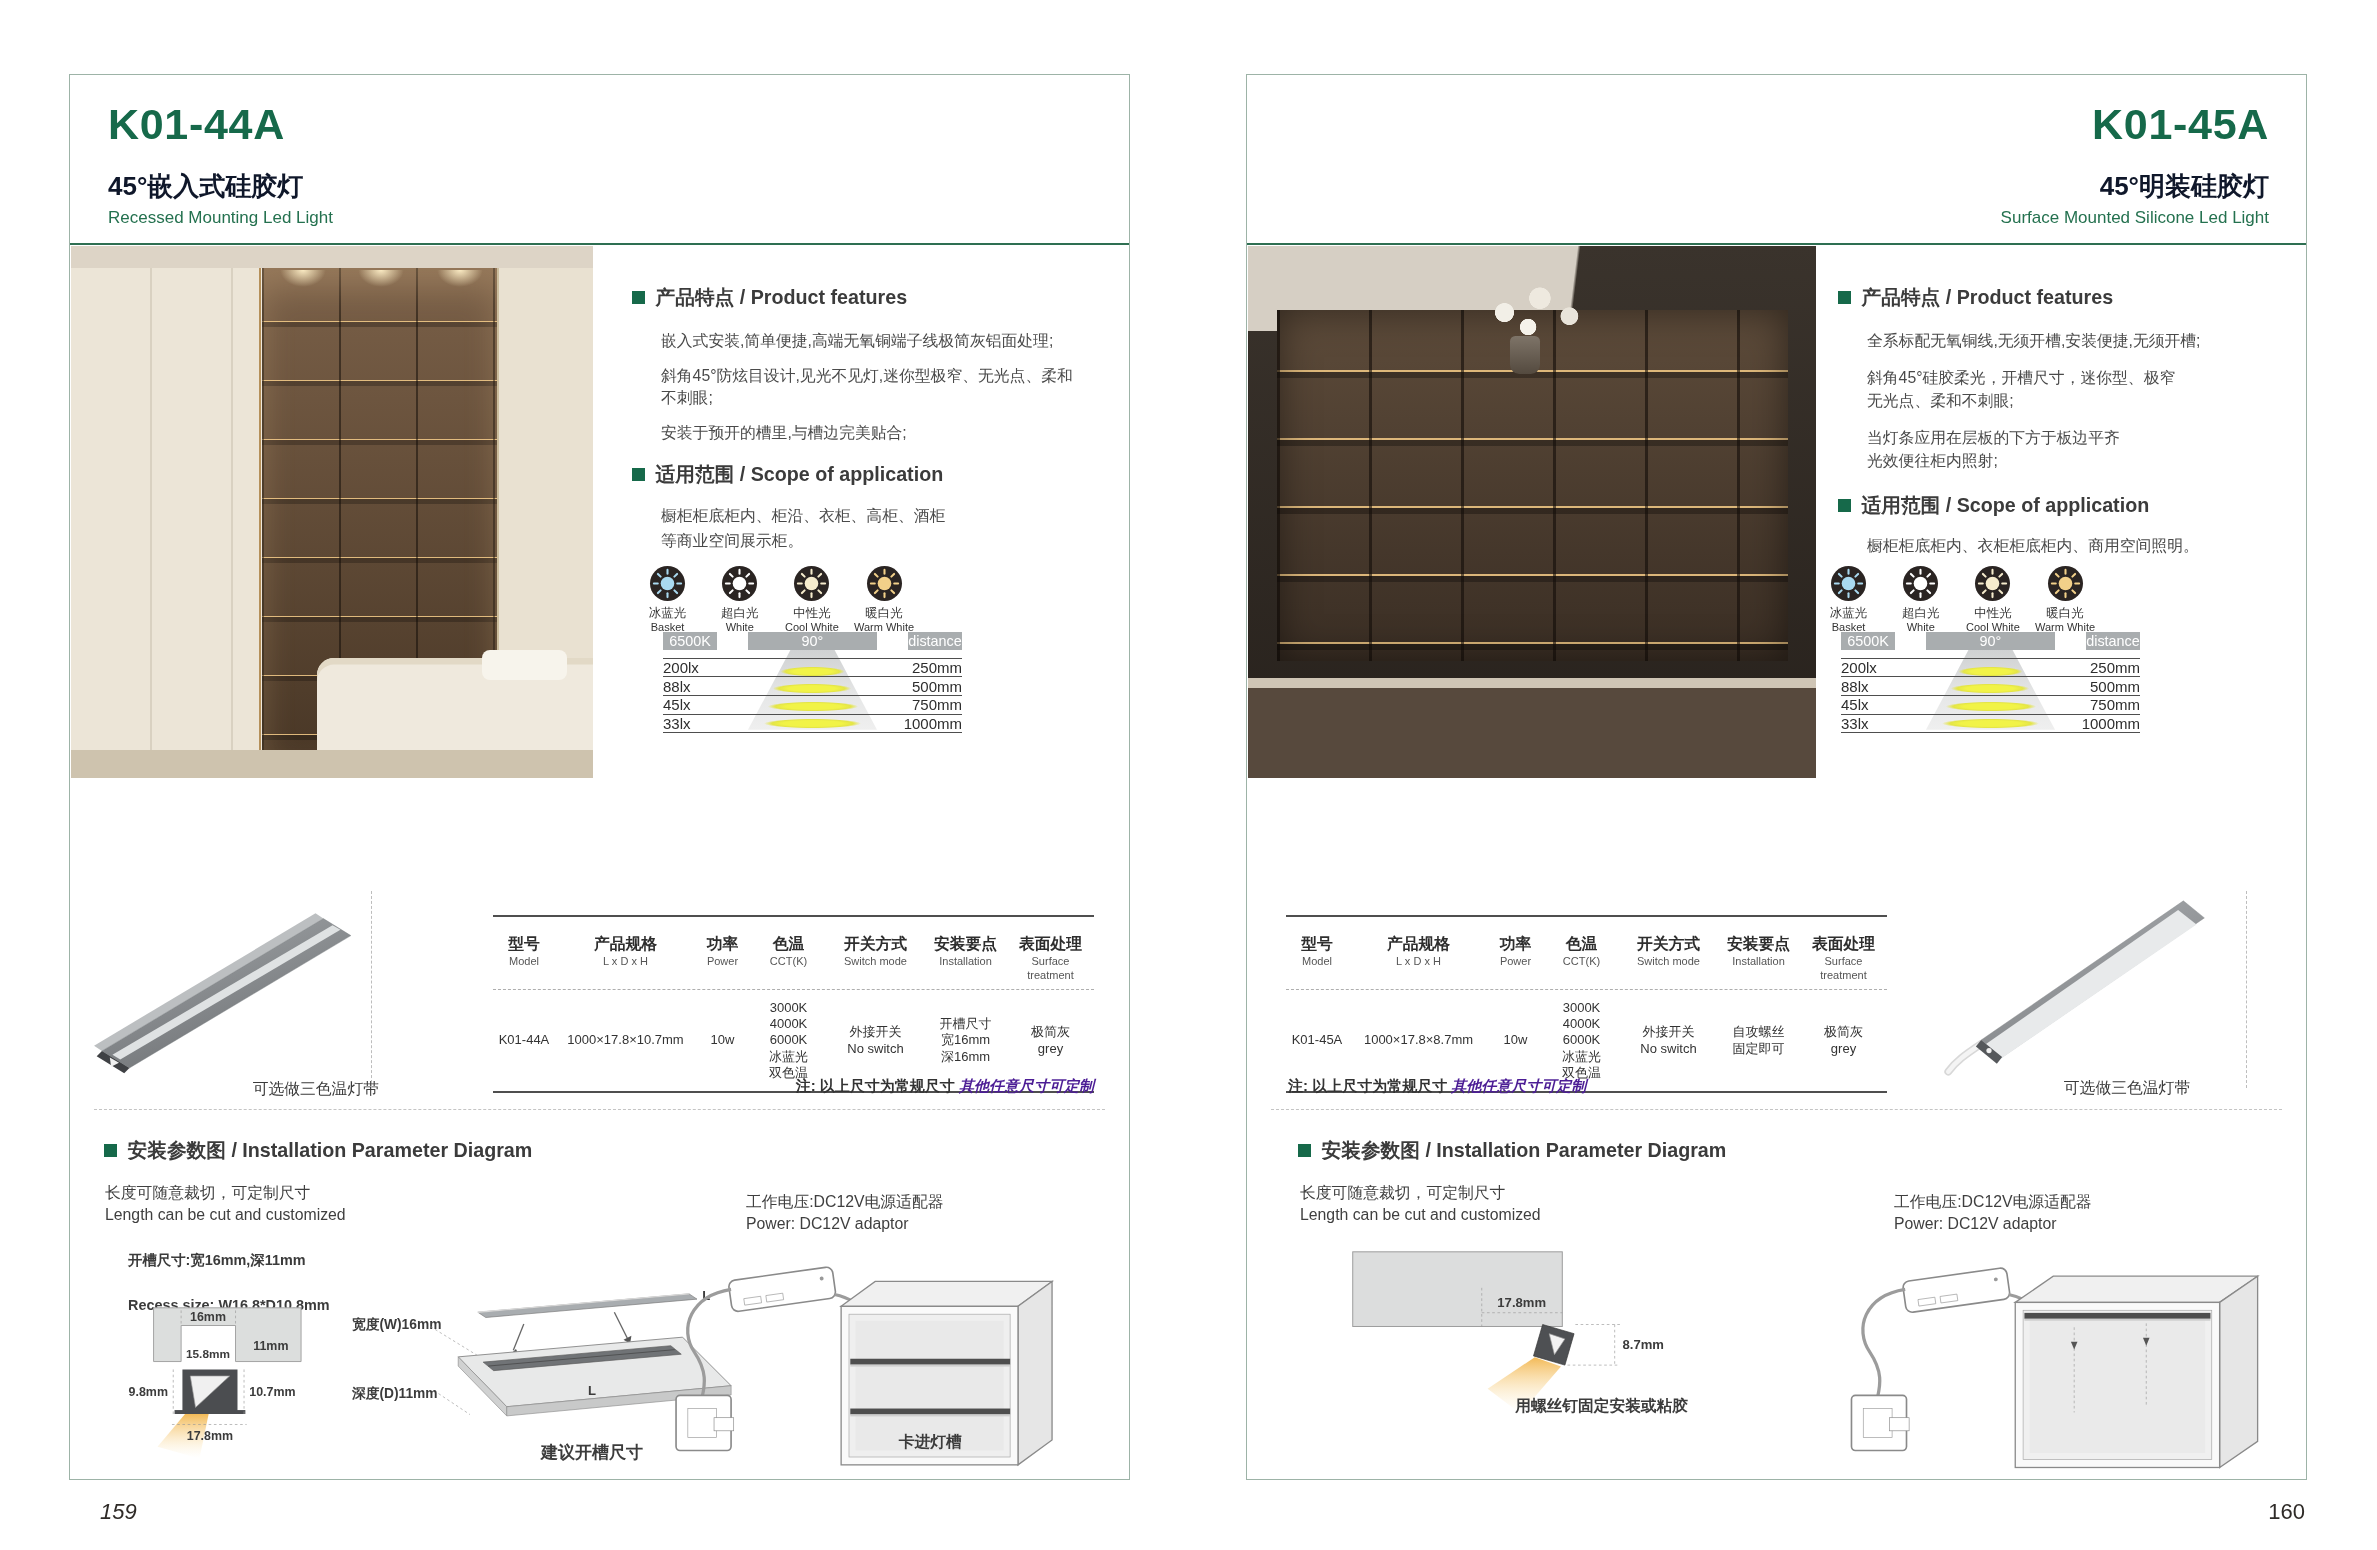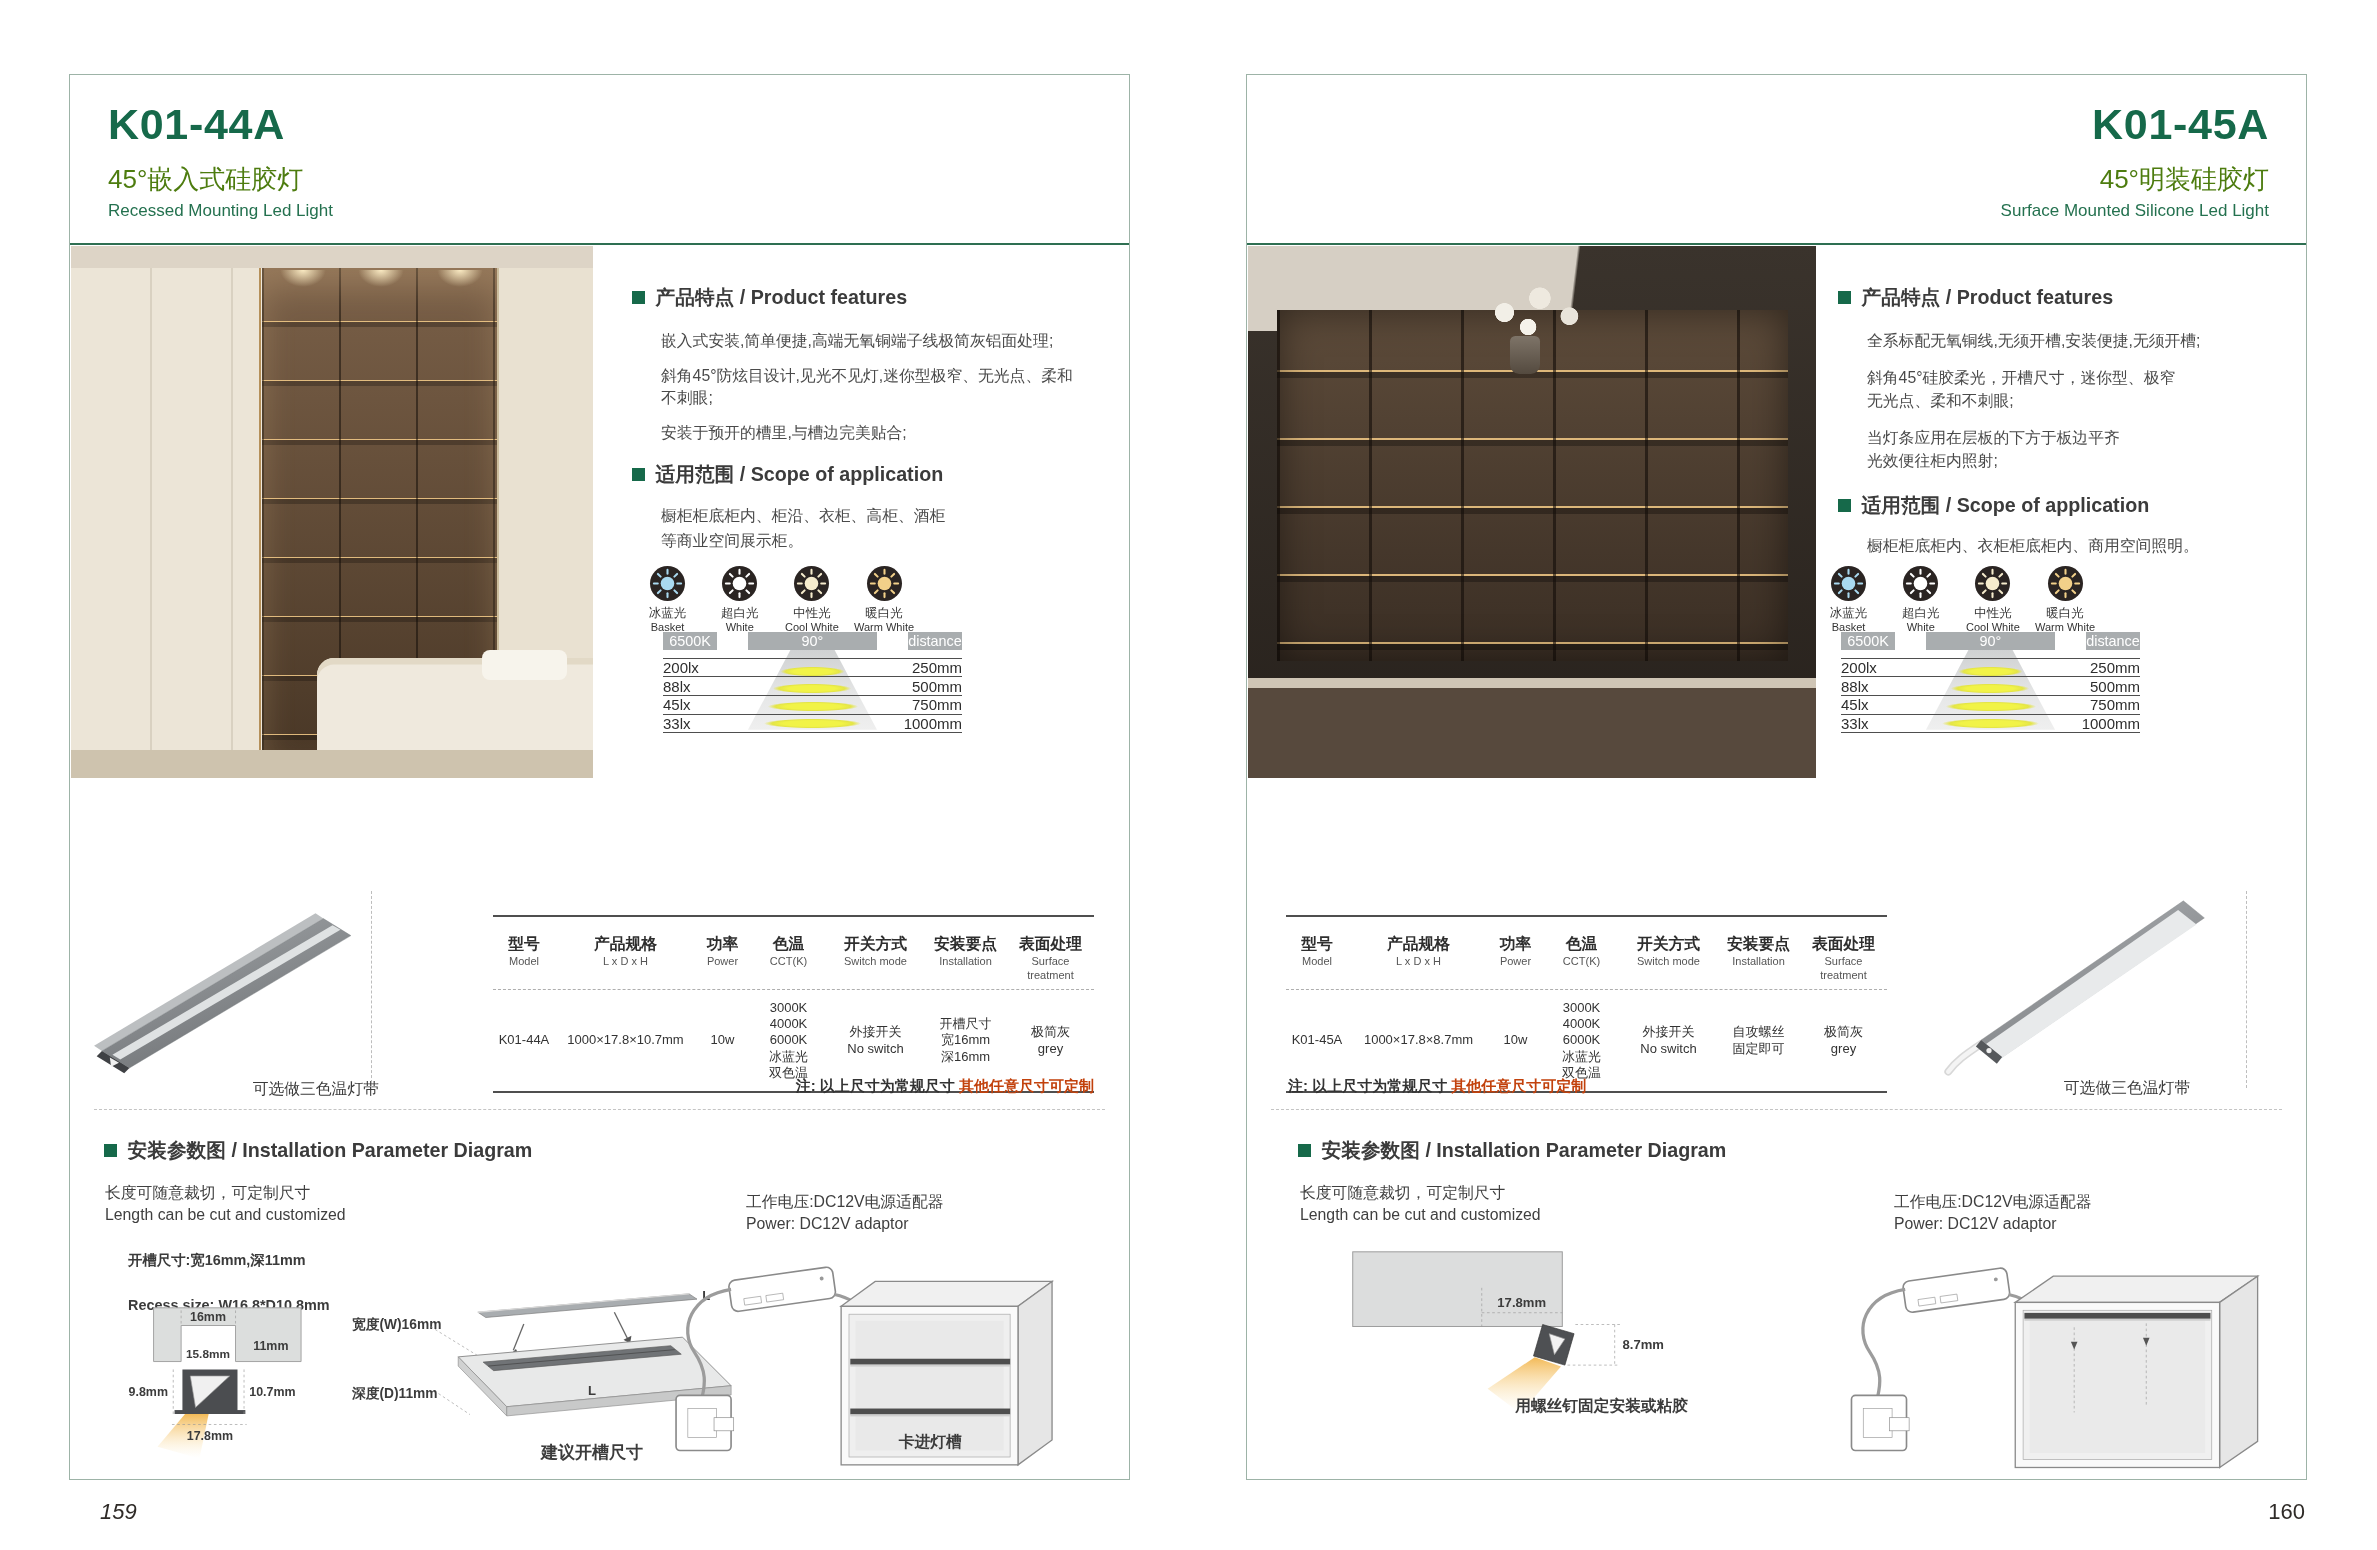--- a/index.html
+++ b/index.html
@@ -9,21 +9,21 @@
     overflow:hidden;
   }
   .page{position:absolute;top:74px;width:1059px;height:1404px;border:1.3px solid #9db3a7;background:#fff;}
   .page-l{left:69px;}
   .page-r{left:1246px;}
   .hd-line{position:absolute;left:0;right:0;top:168px;height:2px;background:#2e6f52;}
   .hdr{position:absolute;top:26px;}
   .hdr-l{left:38px;text-align:left;}
   .hdr-r{right:37px;text-align:right;}
   .model-title{font-size:43px;font-weight:800;color:#16694a;letter-spacing:0.7px;line-height:47px;}
-  .title-cn{font-size:26px;font-weight:400;color:#4d7c0f;margin-top:17px;line-height:29px;}
+  .title-cn{font-size:26px;font-weight:700;color:#0f172a;margin-top:24px;line-height:29px;}
   .title-en{font-size:17px;color:#24714f;margin-top:6.6px;line-height:19.7px;}
   .sec-head{position:absolute;display:flex;align-items:center;gap:10.5px;font-size:19.7px;font-weight:700;color:#3b3b3b;}
   .sec-head .sq{width:13px;height:13px;background:#16694a;flex:0 0 auto;}
   .feat{position:absolute;font-size:15.8px;color:#4a4a4a;}
   .feat p{margin:0 0 13px 0;line-height:22px;}
   .feat .tight{margin:0;line-height:25px;}
   .photo{position:absolute;left:1.3px;top:171px;height:532px;overflow:hidden;background:#efe8db;}
   .photo>div{position:absolute;}
   .cct{position:absolute;display:flex;gap:9.2px;}
   .cct-item{width:63px;text-align:center;}
@@ -42,21 +42,21 @@
   .spec{position:absolute;width:601px;border-top:2px solid #4f4f4f;}
   .spec-head,.spec-body{display:grid;grid-template-columns:62px 141px 53px 79px 95px 85px 85px;}
   .spec-head{padding:5.3px 0 6.6px 0;border-bottom:1.3px dashed #aeaeae;}
   .spec-body{padding:9.2px 0;border-bottom:2px solid #4f4f4f;}
   .h-cell{text-align:center;}
   .h-cn{font-size:15.8px;font-weight:700;color:#2e2e2e;line-height:19.7px;margin-top:12px;}
   .h-en{font-size:11px;color:#555;line-height:14.4px;}
   .b-cell{display:flex;flex-direction:column;justify-content:center;align-items:center;font-size:13px;color:#333;line-height:16.4px;text-align:center;}
   .note{position:absolute;font-size:15px;}
   .note .nd{color:#333;font-weight:700;}
-  .note .ng{color:#c2410c;font-weight:700;}
+  .note .ng{color:#4c1d95;font-weight:700;font-style:italic;}
   .caption{position:absolute;font-size:15.8px;color:#3a3a3a;}
   .vdash{position:absolute;width:0;border-left:1.3px dashed #bdbdbd;}
   .hdash{position:absolute;left:23.6px;right:23.6px;border-top:1.3px dashed #c4c4c4;}
   .small-note{position:absolute;font-size:15.8px;color:#3f3f3f;line-height:21px;}
   .recess-note{position:absolute;font-size:14.4px;color:#3b3b3b;font-weight:600;line-height:21px;}
   .pageno{position:absolute;top:1499px;font-size:22px;color:#2f2b28;}
   svg{position:absolute;overflow:visible;}
   svg text{font-family:"Liberation Sans","DejaVu Sans",sans-serif;fill:#3c3c3c;}
 </style>
 </head>

